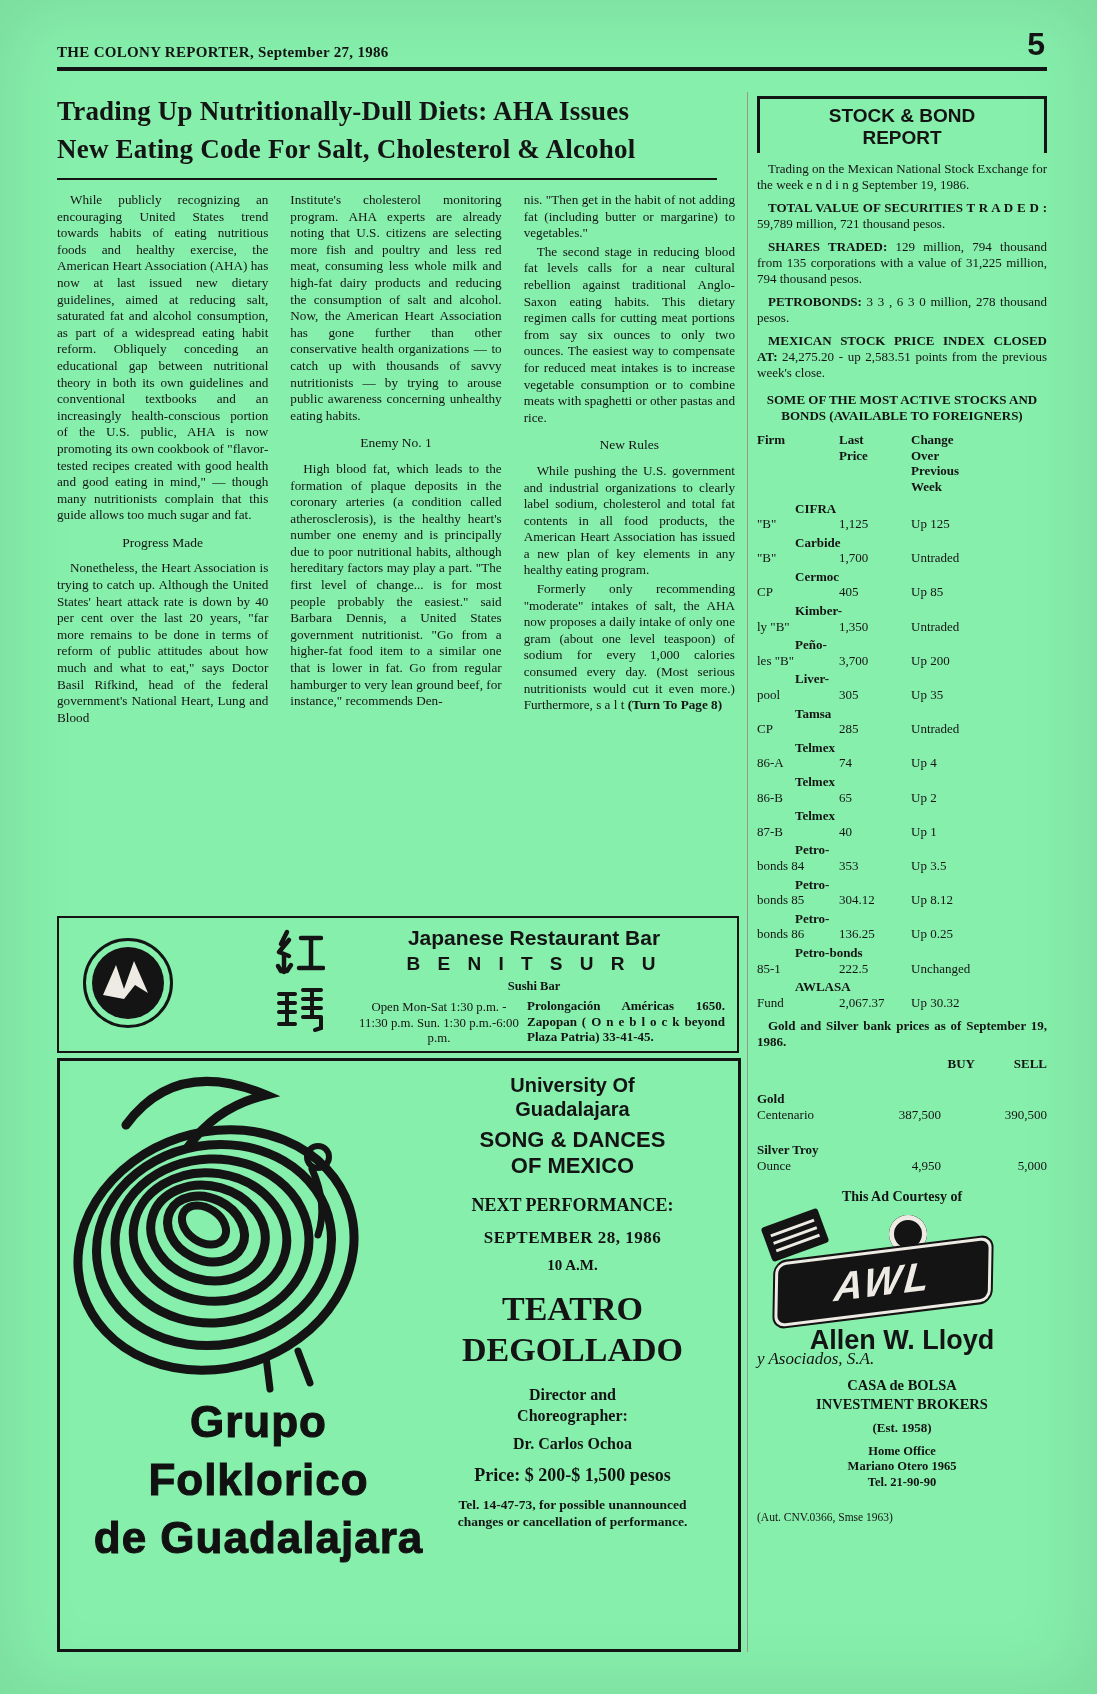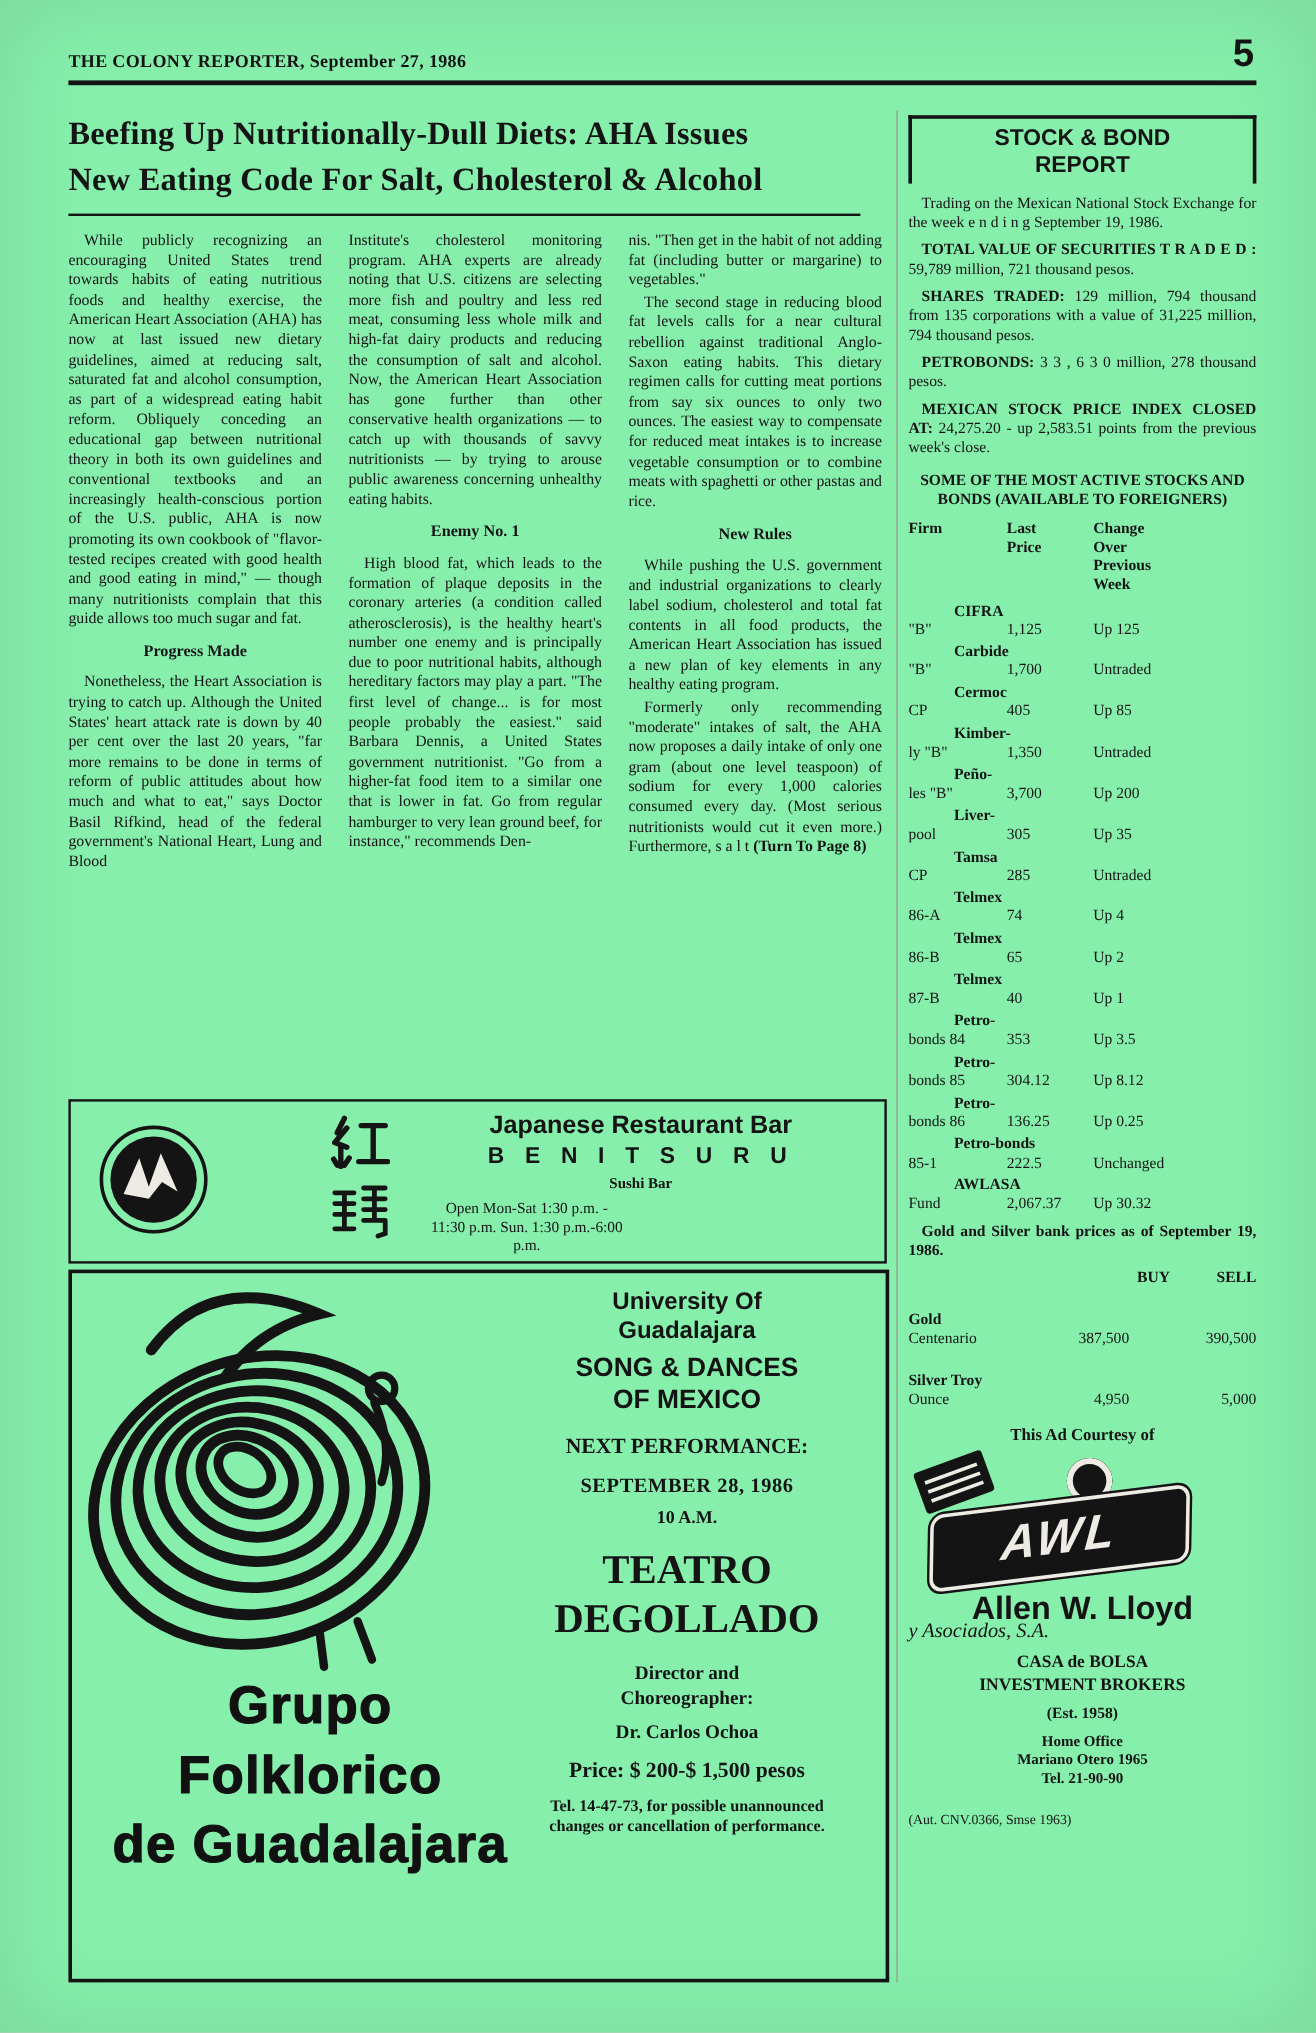--- a/index.html
+++ b/index.html
@@ -12,21 +12,21 @@
           font-family:"Liberation Sans","DejaVu Sans",sans-serif;}
   .header-rule{position:absolute;left:57px;right:50px;top:67px;height:4px;background:#141414;}
   
   .headline{position:absolute;left:57px;top:92px;width:660px;font-size:27px;font-weight:bold;
             line-height:38px;letter-spacing:.2px;border-bottom:2px solid #141414;padding-bottom:10px;}
   
   .article{position:absolute;left:57px;top:192px;width:678px;height:716px;display:flex;gap:22px;}
   .col{flex:1;text-align:justify;font-size:13.2px;line-height:16.6px;}
   .ap{margin:0 0 2px 0;text-indent:13px;}
   .ap.noindent{text-indent:0;}
-  .subhead{text-align:center;font-weight:bold;margin:11px 0 9px 0;font-size:13.5px;}
+  .subhead{text-align:center;font-weight:normal;margin:11px 0 9px 0;font-size:13.5px;}
   .turnto{font-weight:bold;}
   
   .vline{position:absolute;left:747px;top:92px;height:1560px;width:1px;background:#9a968c;}
   
   .ad-ben{position:absolute;left:57px;top:916px;width:678px;height:133px;border:2px solid #141414;}
   .crane{position:absolute;left:24px;top:20px;width:84px;height:84px;border:3px solid #141414;
          border-radius:50%;display:flex;align-items:center;justify-content:center;}
   .kanji{position:absolute;left:214px;top:8px;display:flex;flex-direction:column;gap:6px;}
   .ben-title{position:absolute;left:290px;top:8px;width:370px;text-align:center;
              font-family:"Liberation Sans","DejaVu Sans",sans-serif;font-weight:bold;font-size:21px;}
@@ -109,21 +109,21 @@
 </head>
 <body>
 
 <div class="paper">
 
   <div class="masthead">THE COLONY REPORTER, September 27, 1986</div>
   <div class="pageno">5</div>
   <div class="header-rule"></div>
 
   <div class="headline">
-    <div>Beefing Up Nutritionally-Dull Diets: AHA Issues</div>
+    <div>Trading Up Nutritionally-Dull Diets: AHA Issues</div>
     <div>New Eating Code For Salt, Cholesterol &amp; Alcohol</div>
   </div>
 
   <div class="article">
     <div class="col">
       <p class="ap">While publicly recognizing an encouraging United States trend towards habits of eating nutritious foods and healthy exercise, the American Heart Association (AHA) has now at last issued new dietary guidelines, aimed at reducing salt, saturated fat and alcohol consumption, as part of a widespread eating habit reform. Obliquely conceding an educational gap between nutritional theory in both its own guidelines and conventional textbooks and an increasingly health-conscious portion of the U.S. public, AHA is now promoting its own cookbook of "flavor-tested recipes created with good health and good eating in mind," — though many nutritionists complain that this guide allows too much sugar and fat.</p>
       <div class="subhead">Progress Made</div>
       <p class="ap">Nonetheless, the Heart Association is trying to catch up. Although the United States' heart attack rate is down by 40 per cent over the last 20 years, "far more remains to be done in terms of reform of public attitudes about how much and what to eat," says Doctor Basil Rifkind, head of the federal government's National Heart, Lung and Blood</p>
     </div>
     <div class="col">
@@ -156,20 +156,21 @@
       </svg>
       <svg viewBox="0 0 52 52" width="52" height="52" stroke="#141414" stroke-width="4" stroke-linecap="round" fill="none" aria-hidden="true">
         <path d="M6,10 L22,10 M6,19 L22,19 M6,28 L22,28 M14,10 L14,40 M6,40 L22,40"></path>
         <path d="M30,6 L48,6 M30,15 L48,15 M30,24 L48,24 M30,33 L48,33 M39,6 L39,33 M48,33 L48,44 L42,46"></path>
       </svg>
     </div>
     <div class="ben-title">Japanese Restaurant Bar</div>
     <div class="ben-name">B E N I T S U R U</div>
     <div class="ben-sub">Sushi Bar</div>
     <div class="ben-hours">Open  Mon-Sat  1:30 p.m. - 11:30 p.m. Sun. 1:30 p.m.-6:00 p.m.</div>
+    <div class="ben-address">Prolongación Américas 1650. Zapopan ( O n e b l o c k beyond Plaza Patria) 33-41-45.</div>
   </div>
 
   <div class="ad-folk">
     <div class="dancer">
       <svg viewBox="0 0 370 330" width="370" height="330" aria-hidden="true">
         <g fill="none" stroke="#141414" stroke-linecap="round">
           <ellipse cx="150" cy="185" rx="140" ry="118" stroke-width="9" transform="rotate(-18 150 185)"></ellipse>
           <ellipse cx="148" cy="180" rx="118" ry="100" stroke-width="9" transform="rotate(-10 148 180)"></ellipse>
           <ellipse cx="146" cy="176" rx="97" ry="82" stroke-width="9" transform="rotate(-2 146 176)"></ellipse>
           <ellipse cx="144" cy="172" rx="77" ry="64" stroke-width="9" transform="rotate(8 144 172)"></ellipse>

